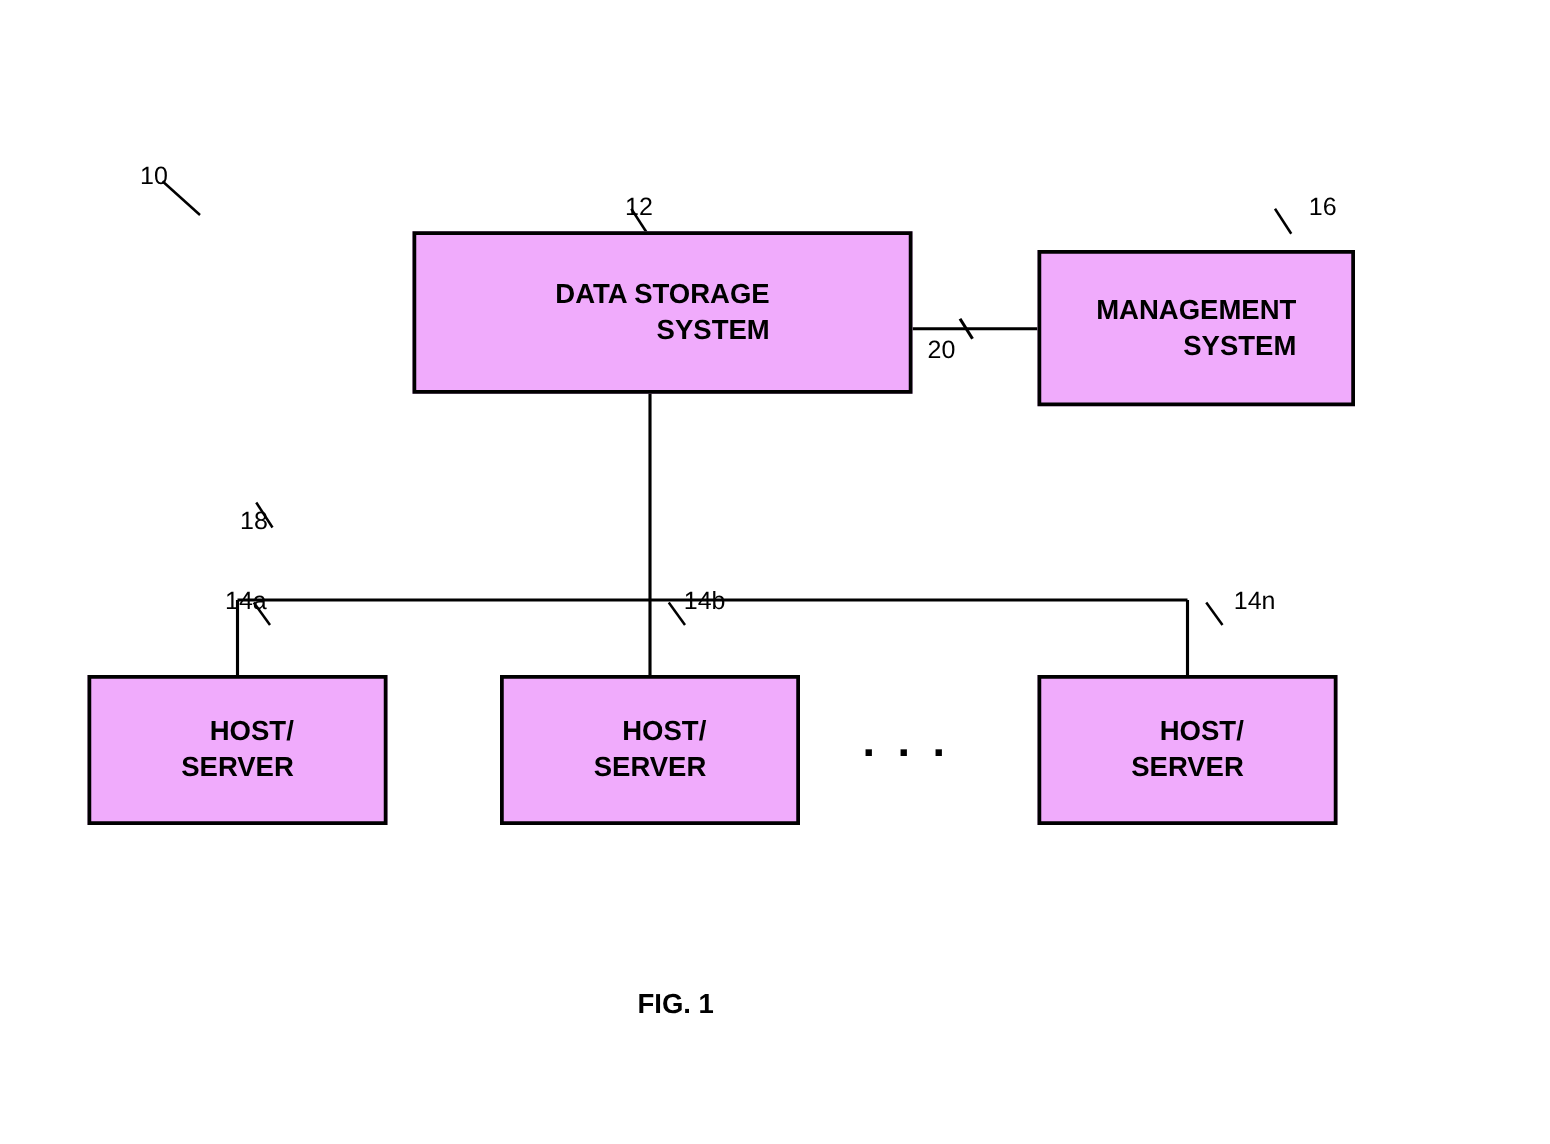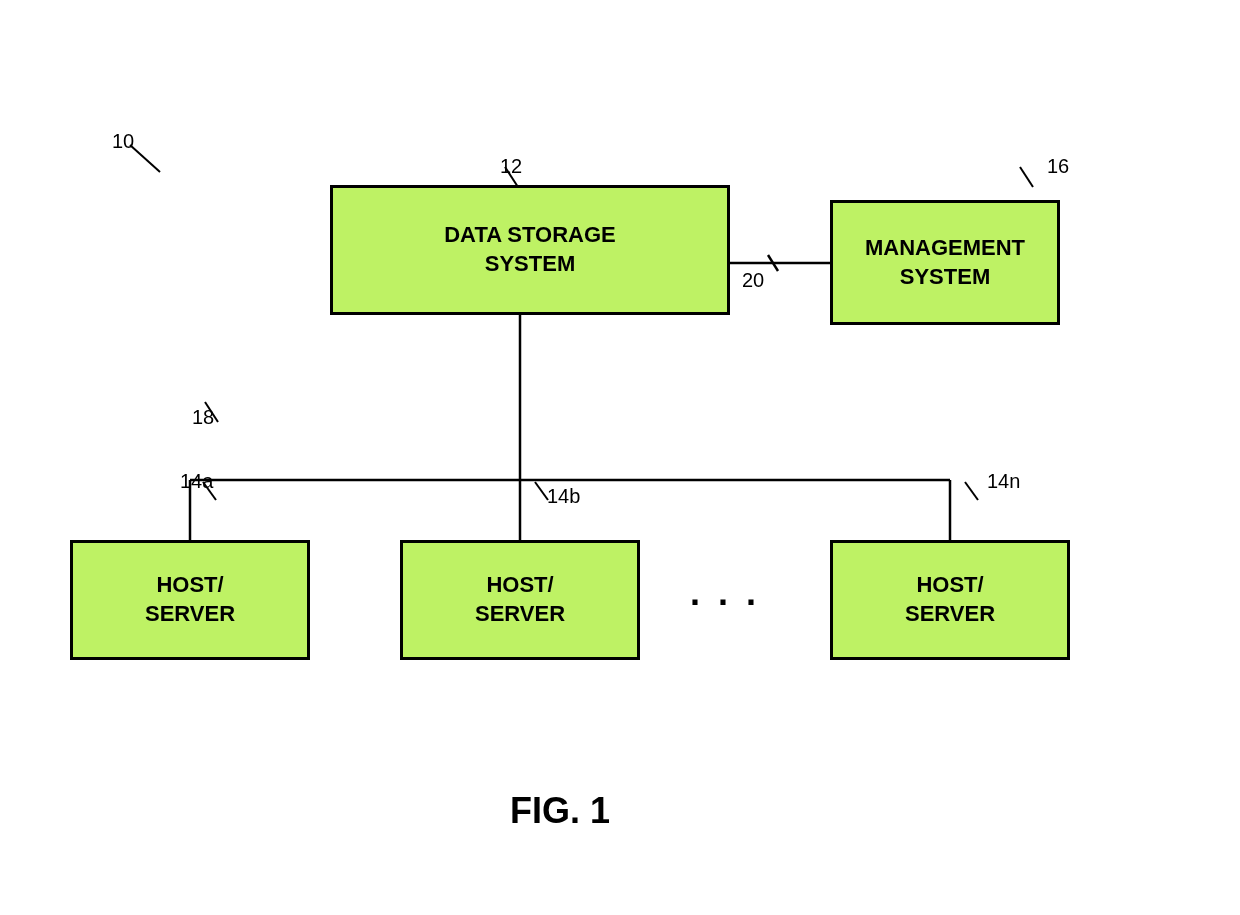--- a/index.html
+++ b/index.html
@@ -19,25 +19,25 @@
       position: relative;
     }
 
     
     .box {
       position: absolute;
       border: 3px solid #000;
       display: flex;
       align-items: center;
       justify-content: center;
-      text-align: center;
+      text-align: right;
       font-size: 22px;
       font-weight: bold;
       line-height: 1.3;
-      background: #bef264;
+      background: #f0abfc;
     }
 
     
     .label {
       position: absolute;
       font-size: 20px;
       font-weight: normal;
       color: #000;
     }
 
@@ -46,21 +46,21 @@
       position: absolute;
       top: 0;
       left: 0;
       width: 1240px;
       height: 915px;
       pointer-events: none;
     }
 
     .fig-caption {
       position: absolute;
-      font-size: 36px;
+      font-size: 22px;
       font-weight: bold;
       text-align: center;
     }
 
     .ellipsis {
       position: absolute;
       font-size: 36px;
       font-weight: bold;
       letter-spacing: 4px;
     }
@@ -100,41 +100,41 @@
 
   <div class="box" style="left: 330px; top: 185px; width: 400px; height: 130px;">
     <span>DATA STORAGE<br>SYSTEM</span>
   </div>
 
   <div class="label" style="left: 1005px; top: 155px; margin-left: 42px;">16</div>
   <svg style="position:absolute; left:1015px; top:165px; width:30px; height:28px;">
     <line x1="5" y1="2" x2="18" y2="22" stroke="#000" stroke-width="2"></line>
   </svg>
 
-  <div class="box" style="left: 830px; top: 200px; width: 230px; height: 125px;">
+  <div class="box" style="left: 830px; top: 200px; width: 254px; height: 125px;">
     <span>MANAGEMENT<br>SYSTEM</span>
   </div>
 
   <div class="label" style="left: 742px; top: 235px; margin-top: 34px;">20</div>
 
   <div class="label" style="left: 192px; top: 406px;">18</div>
   <svg style="position:absolute; left:200px; top:400px; width:30px; height:30px;">
     <line x1="5" y1="2" x2="18" y2="22" stroke="#000" stroke-width="2"></line>
   </svg>
 
   <div class="label" style="left: 180px; top: 470px;">14a</div>
   <svg style="position:absolute; left:198px; top:480px; width:30px; height:28px;">
     <line x1="5" y1="2" x2="18" y2="20" stroke="#000" stroke-width="2"></line>
   </svg>
 
   <div class="box" style="left: 70px; top: 540px; width: 240px; height: 120px;">
     <span>HOST/<br>SERVER</span>
   </div>
 
-  <div class="label" style="left: 518px; top: 485px; margin-left: 29px;">14b</div>
+  <div class="label" style="left: 518px; top: 470px; margin-left: 29px;">14b</div>
   <svg style="position:absolute; left:530px; top:480px; width:30px; height:28px;">
     <line x1="5" y1="2" x2="18" y2="20" stroke="#000" stroke-width="2"></line>
   </svg>
 
   <div class="box" style="left: 400px; top: 540px; width: 240px; height: 120px;">
     <span>HOST/<br>SERVER</span>
   </div>
 
   <div class="ellipsis" style="left: 690px; top: 572px;">. . .</div>
 

